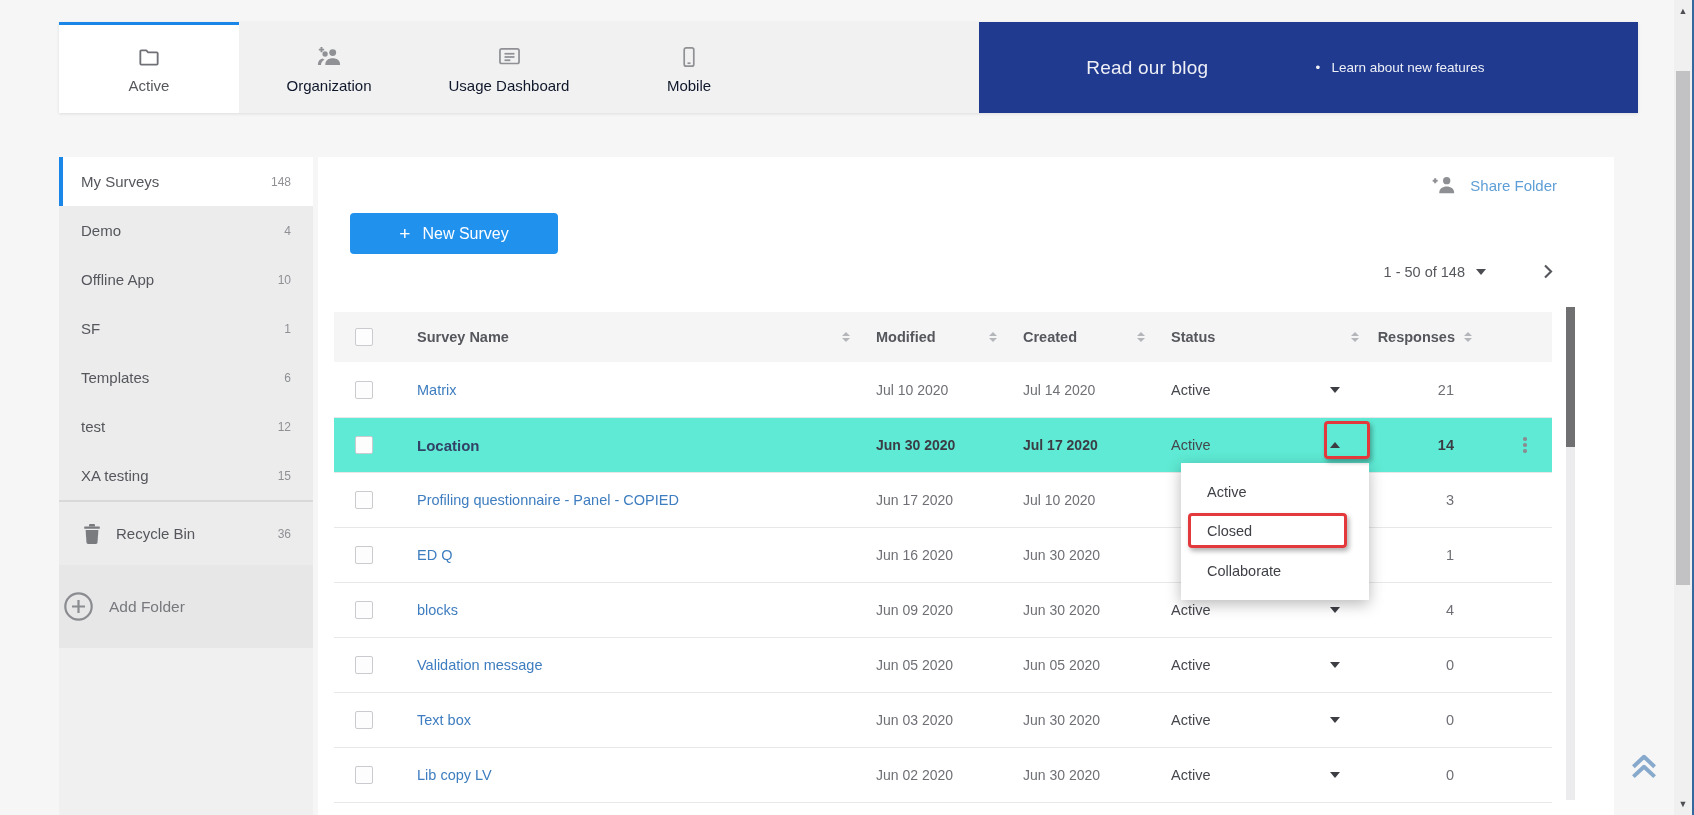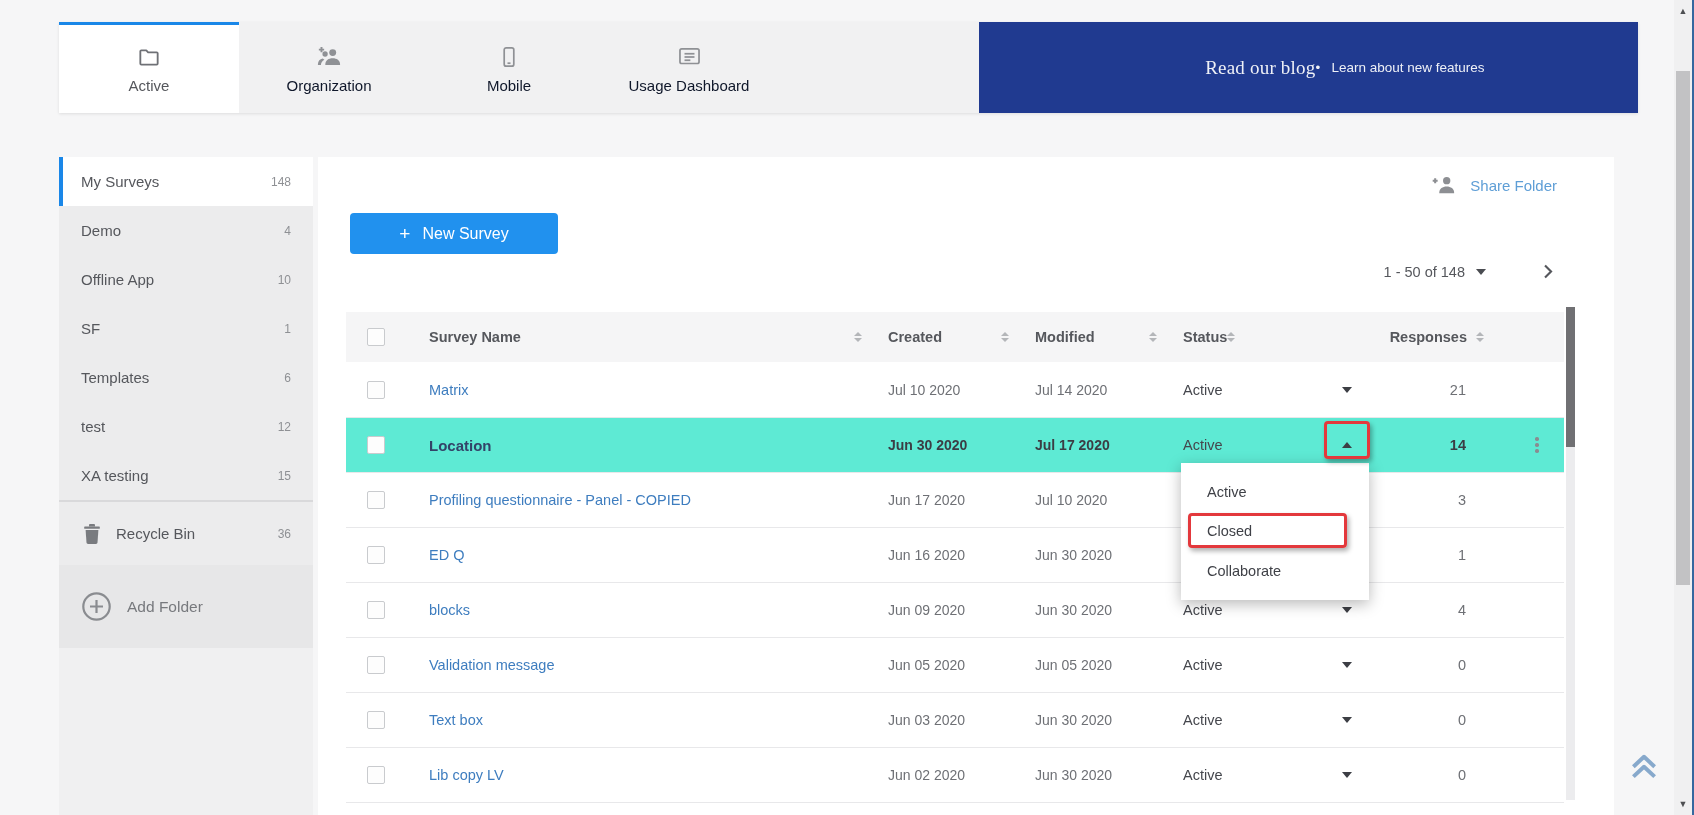--- a/index.html
+++ b/index.html
@@ -9,55 +9,55 @@
 
   
   #topnav { position:absolute; left:59px; top:22px; width:1579px; height:91px; display:flex; background:#f1f1f2; box-shadow:0 1px 3px rgba(0,0,0,.10); }
   .tab { width:180px; height:100%; display:flex; flex-direction:column; align-items:center; justify-content:center; gap:7px; font-size:15px; color:#0f172a; border-top:3px solid transparent; cursor:pointer; }
   .tab.active { background:#fff; border-top-color:#1a87e8; color:#55575c; }
   .tab-icon { color:#8f9195; }
   .tab.active .tab-icon { color:#6f7176; }
   .icon svg { display:block; }
   #nav-filler { flex:1; }
   #banner { width:659px; height:100%; background:#203a90; display:flex; align-items:center; color:#eef0f6; cursor:pointer; }
-  .banner-title { flex:1.15; text-align:right; font-size:19px; letter-spacing:.2px;font-family:Liberation Serif, serif; }
+  .banner-title { flex:1.15; text-align:center; font-size:19px; letter-spacing:.2px; }
   #banner-bullets { flex:1; list-style:none; padding-right:30px; font-size:13.5px; line-height:25px; }
   #banner-bullets li { position:relative; padding-left:16px; }
   #banner-bullets li::before { content:"\2022"; position:absolute; left:0; }
 
   
   #sidebar { position:absolute; left:59px; top:157px; width:254px; height:658px; background:#f0f0f1; }
   .side-item { height:49px; display:flex; align-items:center; padding:0 22px; background:#ececed; font-size:15px; color:#55575c; cursor:pointer; }
   .side-item.active { background:#fff; border-left:4px solid #1a87e8; padding-left:18px; }
   .side-count { margin-left:auto; font-size:12px; color:#8e9094; }
   .side-divider { height:2px; background:#d9d9db; }
   .side-item.recycle { height:63px; gap:13px; color:#55575c; }
   .recycle-icon { color:#797b7f; }
-  #add-folder-band { height:83px; background:#e7e7e8; display:flex; align-items:center; padding:0 22px; }
+  #add-folder-band { height:83px; background:#e7e7e8; display:flex; align-items:center; padding:0 4px; }
   .add-folder { display:flex; align-items:center; gap:15px; font-size:15.5px; color:#77797d; cursor:pointer; }
   .circle-plus { color:#8a8c90; }
 
   
   #main { position:absolute; left:318px; top:157px; width:1296px; height:658px; background:#fff; }
   #share-folder { position:absolute; top:16px; right:57px; display:flex; align-items:center; gap:12px; font-size:15px; color:#5e9ed6; cursor:pointer; }
   .share-icon { color:#8d8f93; }
   #new-survey { position:absolute; left:32px; top:56px; width:208px; height:41px; background:#2191ee; color:#fff; border:none; border-radius:4px; font-size:16px; display:flex; align-items:center; justify-content:center; gap:12px; font-family:inherit; cursor:pointer; }
   #new-survey .plus { font-size:19px; line-height:1; }
   #pagination { position:absolute; top:103px; right:128px; height:24px; display:flex; align-items:center; gap:11px; font-size:14.5px; color:#55575c; cursor:pointer; }
   .caret-sm { width:0; height:0; border-left:5px solid transparent; border-right:5px solid transparent; border-top:6px solid #4a4c51; }
   #page-next { position:absolute; top:99px; right:52px; width:30px; height:30px; display:flex; align-items:center; justify-content:center; color:#55575c; cursor:pointer; }
 
   
-  #table { position:absolute; left:28px; top:155px; width:1218px; }
+  #table { position:absolute; left:16px; top:155px; width:1218px; }
   .thead { display:grid; grid-template-columns:64px 460px 147px 148px 220px 105px 74px; height:50px; background:#f5f5f6; align-items:center; font-weight:700; font-size:14.5px; color:#55575c; }
   .hcell { display:flex; align-items:center; height:100%; }
   .h-check { padding-left:21px; }
   .h-name  { padding-left:19px; justify-content:space-between; padding-right:8px; cursor:pointer; }
   .h-date  { padding-left:18px; justify-content:space-between; padding-right:8px; cursor:pointer; }
-  .h-status{ padding-left:18px; padding-right:14px; cursor:pointer; }
+  .h-status{ padding-left:18px; justify-content:space-between; padding-right:14px; cursor:pointer; }
   .h-resp  { justify-content:flex-end; padding-right:6px; gap:9px; cursor:pointer; }
   .sort { display:flex; flex-direction:column; gap:2px; }
   .sort i { display:block; width:0; height:0; border-left:4px solid transparent; border-right:4px solid transparent; }
   .sort .up { border-bottom:4px solid #b4b6b9; }
   .sort .dn { border-top:4px solid #b4b6b9; }
 
   .trow { display:grid; grid-template-columns:64px 460px 147px 148px 164px 56px 105px 74px; height:55px; align-items:center; background:#fff; border-top:1px solid #e8e8ea; }
   .trow:first-child { border-top:none; }
   .trow.hl { background:#5eead4; }
   .partial-row { height:13px; border-top:1px solid #e8e8ea; background:#fff; }
@@ -122,37 +122,37 @@
               <circle cx="16.2" cy="7.2" r="3"></circle>
               <path d="M9.8 17.4c0-3.5 2.9-5.3 6.4-5.3s6.4 1.8 6.4 5.3v.6H9.8z"></path>
               <circle cx="9.6" cy="8.4" r="2.3"></circle>
               <path d="M3.4 17c.2-2.6 1.7-4.1 4-4.7.6.4 1 .7 1.6 1-1.9 1.1-3 2.7-3 4.7H3.4z"></path>
             </svg>
           </span>
           <span class="tab-label">Organization</span>
         </div>
         <div class="tab">
           <span class="icon tab-icon">
-            <svg width="24" height="26" viewBox="0 0 24 24" fill="none" stroke="currentColor" stroke-width="1.7">
-              <rect x="7.2" y="2.8" width="9.6" height="18.4" rx="2"></rect>
-              <line x1="10.5" y1="18.2" x2="13.5" y2="18.2"></line>
-            </svg>
-          </span>
-          <span class="tab-label">Mobile</span>
-        </div>
-        <div class="tab">
-          <span class="icon tab-icon">
             <svg width="27" height="26" viewBox="0 0 24 24" fill="none" stroke="currentColor" stroke-width="1.6">
               <rect x="3.2" y="4.5" width="17.6" height="13.5" rx="1.6"></rect>
               <line x1="7.4" y1="9" x2="16.6" y2="9"></line>
               <line x1="7.4" y1="12" x2="16.6" y2="12"></line>
               <line x1="7.4" y1="15" x2="12.8" y2="15"></line>
             </svg>
           </span>
           <span class="tab-label">Usage Dashboard</span>
+        </div>
+        <div class="tab">
+          <span class="icon tab-icon">
+            <svg width="24" height="26" viewBox="0 0 24 24" fill="none" stroke="currentColor" stroke-width="1.7">
+              <rect x="7.2" y="2.8" width="9.6" height="18.4" rx="2"></rect>
+              <line x1="10.5" y1="18.2" x2="13.5" y2="18.2"></line>
+            </svg>
+          </span>
+          <span class="tab-label">Mobile</span>
         </div>
       </div>
     <div id="nav-filler"></div>
     <aside id="banner">
       <div class="banner-title">Read our blog</div>
       <ul id="banner-bullets">
           <li>Learn about new features</li>
         </ul>
     </aside>
   </nav>
@@ -248,28 +248,28 @@
             <span class="checkbox"></span>
           </div>
         <div class="hcell h-name">
           <span>Survey Name</span>
           <span class="sort">
               <i class="up"></i>
               <i class="dn"></i>
             </span>
         </div>
         <div class="hcell h-date">
-          <span>Created</span>
+          <span>Modified</span>
           <span class="sort">
               <i class="up"></i>
               <i class="dn"></i>
             </span>
         </div>
         <div class="hcell h-date">
-          <span>Modified</span>
+          <span>Created</span>
           <span class="sort">
               <i class="up"></i>
               <i class="dn"></i>
             </span>
         </div>
         <div class="hcell h-status">
           <span>Status</span>
           <span class="sort">
               <i class="up"></i>
               <i class="dn"></i>

